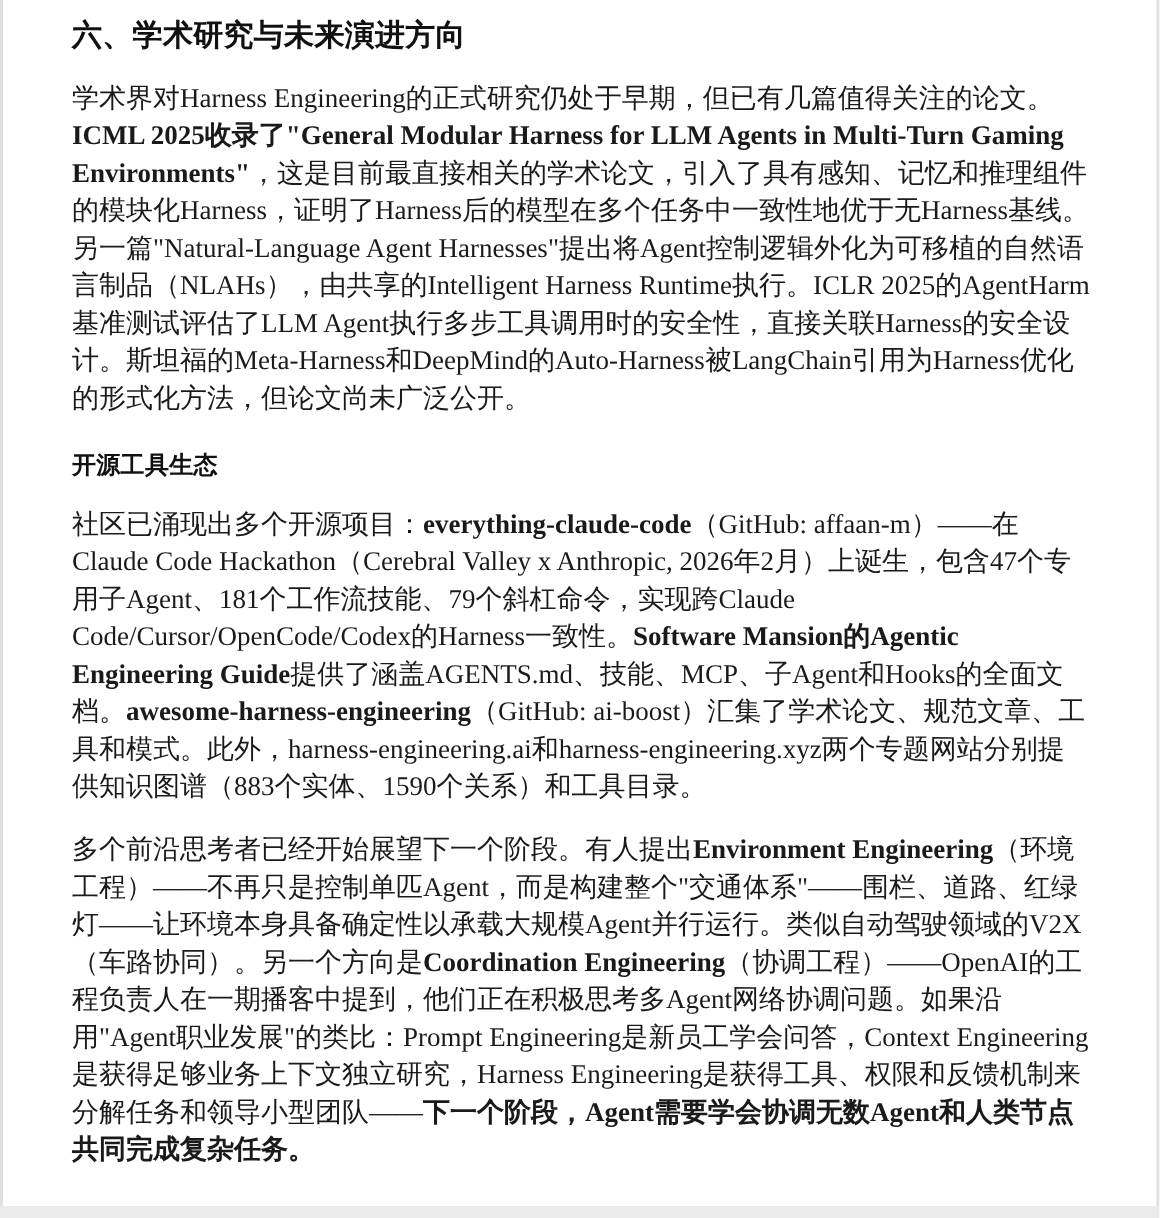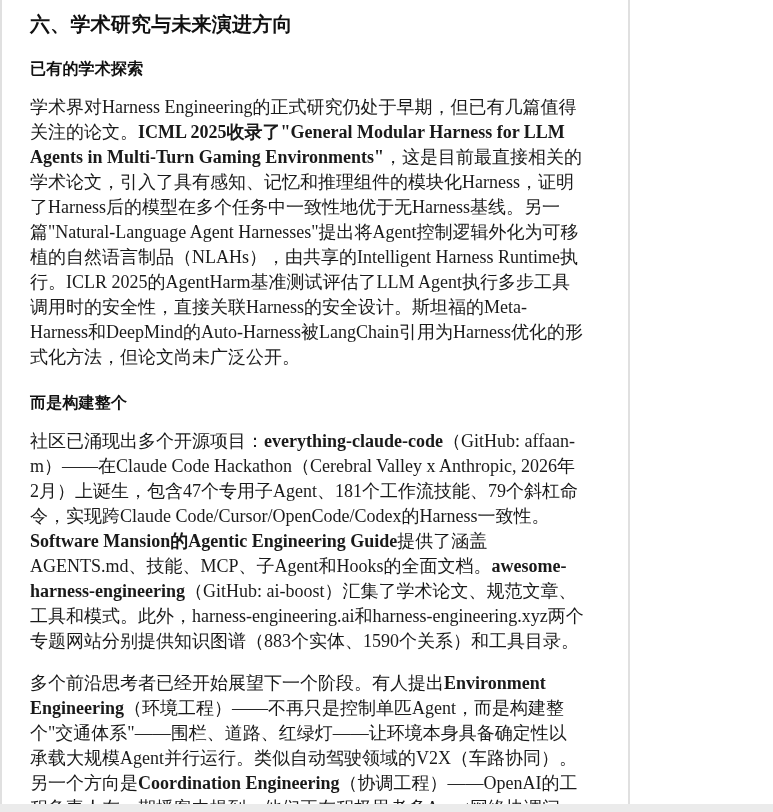--- a/index.html
+++ b/index.html
@@ -17,25 +17,25 @@
     width: 773px;
     height: 812px;
     background: var(--background);
     overflow: hidden;
     position: relative;
     font-family: "Liberation Serif", "DejaVu Serif", serif;
     color: var(--text);
   }
   .page {
     box-sizing: border-box;
-    width: 630px;
+    width: 773px;
     height: 804px;
     border-left: 2px solid var(--edge-border);
     border-right: 2px solid var(--edge-border);
-    padding: 13px 44px 0 28px;
+    padding: 13px 44px 0 46px;
     overflow: hidden;
     background: var(--background);
   }
   h1.doc-title {
     font-family: "Liberation Sans", "DejaVu Sans", sans-serif;
     font-size: 20px;
     line-height: 23px;
     font-weight: 700;
     color: var(--heading);
     margin: 0;
@@ -69,20 +69,19 @@
     height: 8px;
     background: var(--bottom-strip);
   }
 </style>
 </head>
 <body>
 
 <div class="page">
   <h1 class="doc-title">六、学术研究与未来演进方向</h1>
   <main>
-      <h2 class="section-heading">已有的学术探索</h2>
       <p class="paragraph"><span>学术界对Harness Engineering的正式研究仍处于早期，但已有几篇值得关注的论文。</span><strong>ICML 2025收录了"General Modular Harness for LLM Agents in Multi-Turn Gaming Environments"</strong><span>，这是目前最直接相关的学术论文，引入了具有感知、记忆和推理组件的模块化Harness，证明了Harness后的模型在多个任务中一致性地优于无Harness基线。另一篇"Natural-Language Agent Harnesses"提出将Agent控制逻辑外化为可移植的自然语言制品（NLAHs），由共享的Intelligent Harness Runtime执行。ICLR 2025的AgentHarm基准测试评估了LLM Agent执行多步工具调用时的安全性，直接关联Harness的安全设计。斯坦福的Meta-Harness和DeepMind的Auto-Harness被LangChain引用为Harness优化的形式化方法，但论文尚未广泛公开。</span></p>
-      <h2 class="section-heading">而是构建整个</h2>
+      <h2 class="section-heading">开源工具生态</h2>
       <p class="paragraph"><span>社区已涌现出多个开源项目：</span><strong>everything-claude-code</strong><span>（GitHub: affaan-m）——在Claude Code Hackathon（Cerebral Valley x Anthropic, 2026年2月）上诞生，包含47个专用子Agent、181个工作流技能、79个斜杠命令，实现跨Claude Code/Cursor/OpenCode/Codex的Harness一致性。</span><strong>Software Mansion的Agentic Engineering Guide</strong><span>提供了涵盖AGENTS.md、技能、MCP、子Agent和Hooks的全面文档。</span><strong>awesome-harness-engineering</strong><span>（GitHub: ai-boost）汇集了学术论文、规范文章、工具和模式。此外，harness-engineering.ai和harness-engineering.xyz两个专题网站分别提供知识图谱（883个实体、1590个关系）和工具目录。</span></p>
       <p class="paragraph"><span>多个前沿思考者已经开始展望下一个阶段。有人提出</span><strong>Environment Engineering</strong><span>（环境工程）——不再只是控制单匹Agent，而是构建整个"交通体系"——围栏、道路、红绿灯——让环境本身具备确定性以承载大规模Agent并行运行。类似自动驾驶领域的V2X（车路协同）。另一个方向是</span><strong>Coordination Engineering</strong><span>（协调工程）——OpenAI的工程负责人在一期播客中提到，他们正在积极思考多Agent网络协调问题。如果沿用"Agent职业发展"的类比：Prompt Engineering是新员工学会问答，Context Engineering是获得足够业务上下文独立研究，Harness Engineering是获得工具、权限和反馈机制来分解任务和领导小型团队——</span><strong>下一个阶段，Agent需要学会协调无数Agent和人类节点共同完成复杂任务。</strong></p>
     </main>
 </div>
 <div class="bottom-strip"></div>
 
 </body></html>

